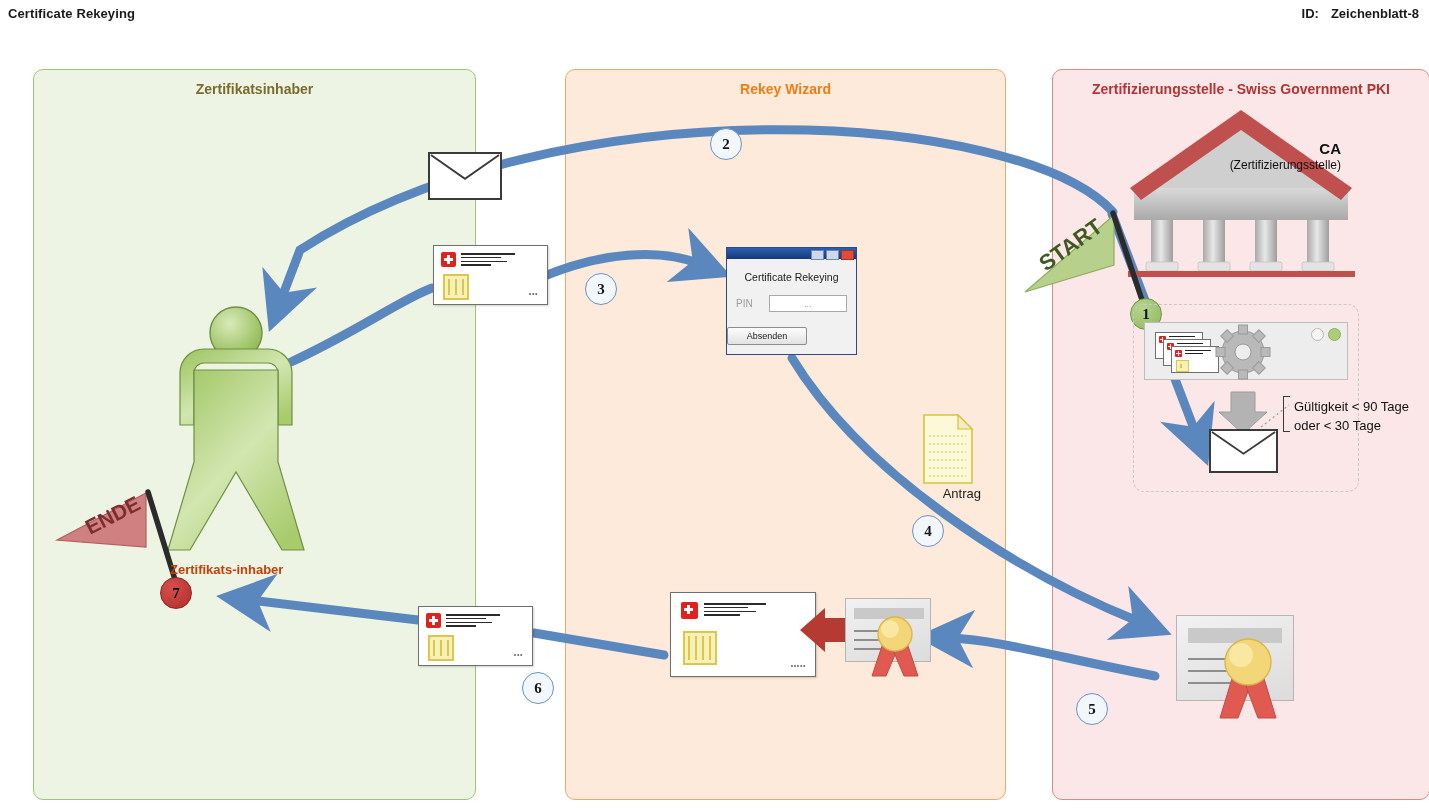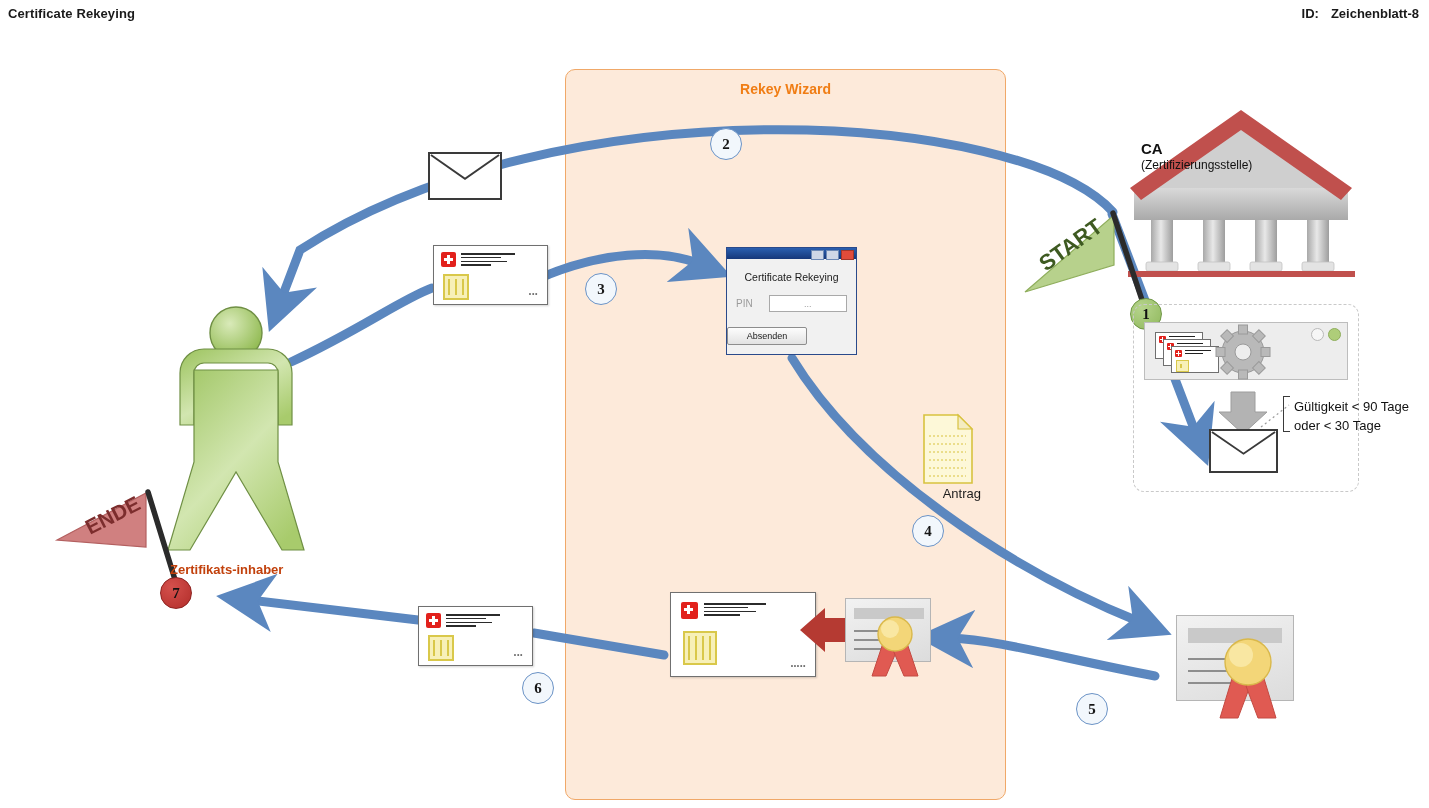--- a/index.html
+++ b/index.html
@@ -97,36 +97,42 @@
   .minienv .mc:before{content:"";position:absolute;left:2.9px;top:1.2px;width:1.2px;height:4.6px;background:#fff;}
   .minienv .mc:after{content:"";position:absolute;left:1.2px;top:2.9px;width:4.6px;height:1.2px;background:#fff;}
   .minienv .ml{position:absolute;left:13px;top:3px;}
   .minienv .ml i{display:block;height:1.3px;background:#222;margin-bottom:1.6px;}
 
   .note-brkt{position:absolute;border-left:1.6px solid #3a3a3a;border-top:1.6px solid #3a3a3a;
              border-bottom:1.6px solid #3a3a3a;width:7px;box-sizing:border-box;}
   .note-txt{position:absolute;font-size:13px;color:#111;line-height:1.45;white-space:nowrap;
             font-family:"Liberation Sans","DejaVu Sans",sans-serif;}
 
-  .ca-label{position:absolute;text-align:left;width:200px;color:#101010;}
+  .ca-label{position:absolute;text-align:right;width:200px;color:#101010;}
   .ca-label .t1{font-size:15px;font-weight:bold;}
   .ca-label .t2{font-size:12px;margin-top:1px;}
 </style>
 </head>
 <body>
 
 <div id="stage">
 
   <div class="doc-title">Certificate Rekeying</div>
   <div class="doc-id">
     <span class="k">ID:</span><span>Zeichenblatt-8</span>
   </div>
 
+  <div class="lane" id="lane-a">
+    <div class="lane-title">Zertifikatsinhaber</div>
+  </div>
   <div class="lane" id="lane-b">
     <div class="lane-title">Rekey Wizard</div>
+  </div>
+  <div class="lane" id="lane-c">
+    <div class="lane-title">Zertifizierungsstelle - Swiss Government PKI</div>
   </div>
 
   <svg class="layer">
     <defs>
       <marker id="ah" viewBox="0 0 12 12" refX="5" refY="6" markerWidth="6.5" markerHeight="6.5" orient="auto-start-reverse">
         <path d="M0,0 L12,6 L0,12 L3.4,6 Z" fill="#5b87bf"></path>
       </marker>
     </defs>
 
     <path d="M1113,212 C1020,110 560,82 300,250 L281,300" fill="none" stroke="#5b87bf" stroke-width="9" stroke-linecap="round" marker-end="url(#ah)"></path>

